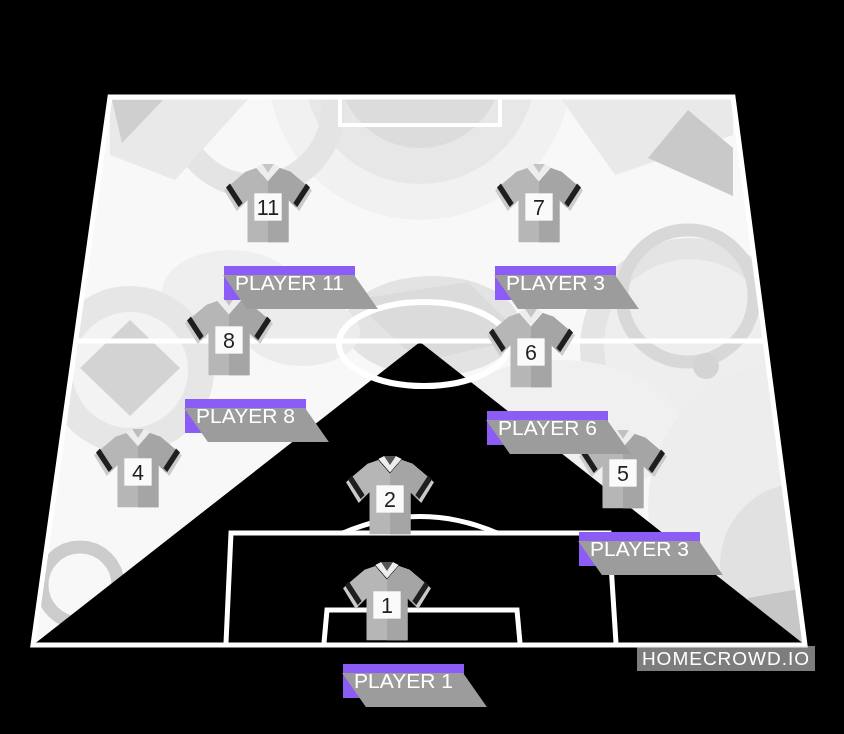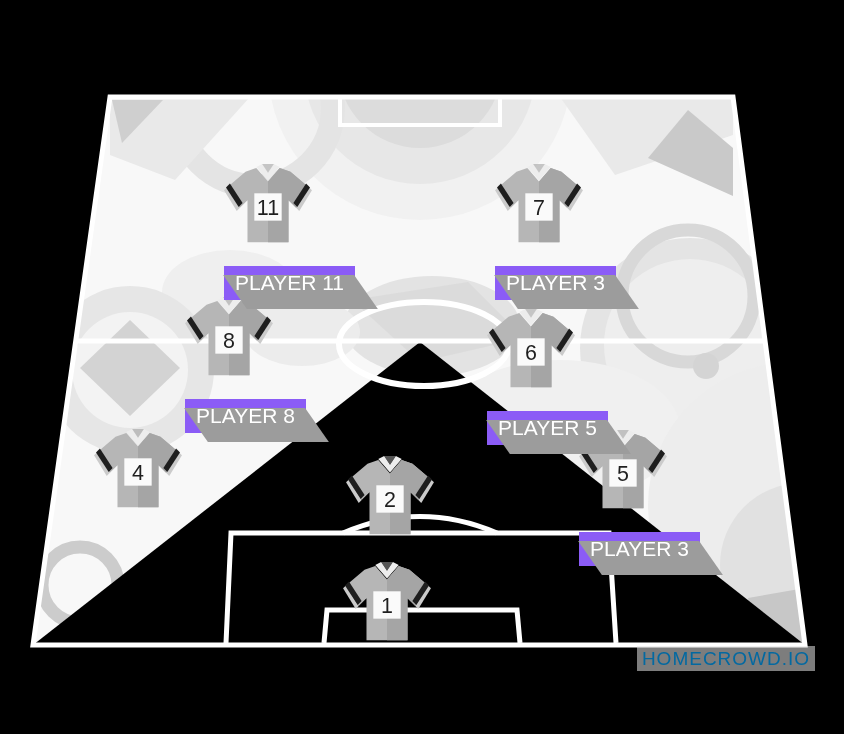--- a/index.html
+++ b/index.html
@@ -28,21 +28,21 @@
     white-space:nowrap;
   }
   .plabel::before{
     content:"";position:absolute;inset:0;z-index:-1;
     background:#9c9c9c;
     transform:translate(11px,9px) skewX(35deg);
   }
   .watermark{
     position:absolute;left:637px;top:646px;width:178px;height:25px;z-index:6;
     background:rgba(228,228,228,0.55);
-    color:#0369a1;font-size:19px;letter-spacing:1px;
+    color:#ffffff;font-size:19px;letter-spacing:1px;
     display:flex;align-items:center;justify-content:center;
   }
 </style>
 </head>
 <body>
 
 <svg width="0" height="0" style="position:absolute" aria-hidden="true">
   <defs>
     <g id="jersey-sym">
       <path fill="#b6b6b6" d="M33,4 L45,18 L57,4 L68,8 L87,24 L74,45 L66,37 L66,80 L24,80 L24,37 L16,45 L3,24 L22,8 Z"></path>
@@ -107,20 +107,21 @@
       <path d="M343,533 Q420,500 497,533" stroke-width="5"></path>
     </g>
   </svg>
 
   <div class="player" style="left: 343px; top: 562px;">
     <svg class="jersey" viewBox="0 0 90 86">
       <use href="#jersey-sym"></use>
       <rect class="numbox" x="31" y="30" width="28" height="28"></rect>
       <text class="numtext" x="45" y="52" text-anchor="middle">1</text>
     </svg>
+    <div class="plabel">PLAYER 1</div>
   </div>
 
   <div class="player" style="left: 346px; top: 456px;">
     <svg class="jersey" viewBox="0 0 90 86">
       <use href="#jersey-sym"></use>
       <rect class="numbox" x="31" y="30" width="28" height="28"></rect>
       <text class="numtext" x="45" y="52" text-anchor="middle">2</text>
     </svg>
   </div>
 
@@ -140,21 +141,21 @@
     </svg>
     <div class="plabel">PLAYER 3</div>
   </div>
 
   <div class="player" style="left: 487px; top: 309px;">
     <svg class="jersey" viewBox="0 0 90 86">
       <use href="#jersey-sym"></use>
       <rect class="numbox" x="31" y="30" width="28" height="28"></rect>
       <text class="numtext" x="45" y="52" text-anchor="middle">6</text>
     </svg>
-    <div class="plabel">PLAYER 5</div>
+    <div class="plabel">PLAYER 6</div>
   </div>
 
   <div class="player" style="left: 185px; top: 297px;">
     <svg class="jersey" viewBox="0 0 90 86">
       <use href="#jersey-sym"></use>
       <rect class="numbox" x="31" y="30" width="28" height="28"></rect>
       <text class="numtext" x="45" y="52" text-anchor="middle">8</text>
     </svg>
     <div class="plabel">PLAYER 8</div>
   </div>

